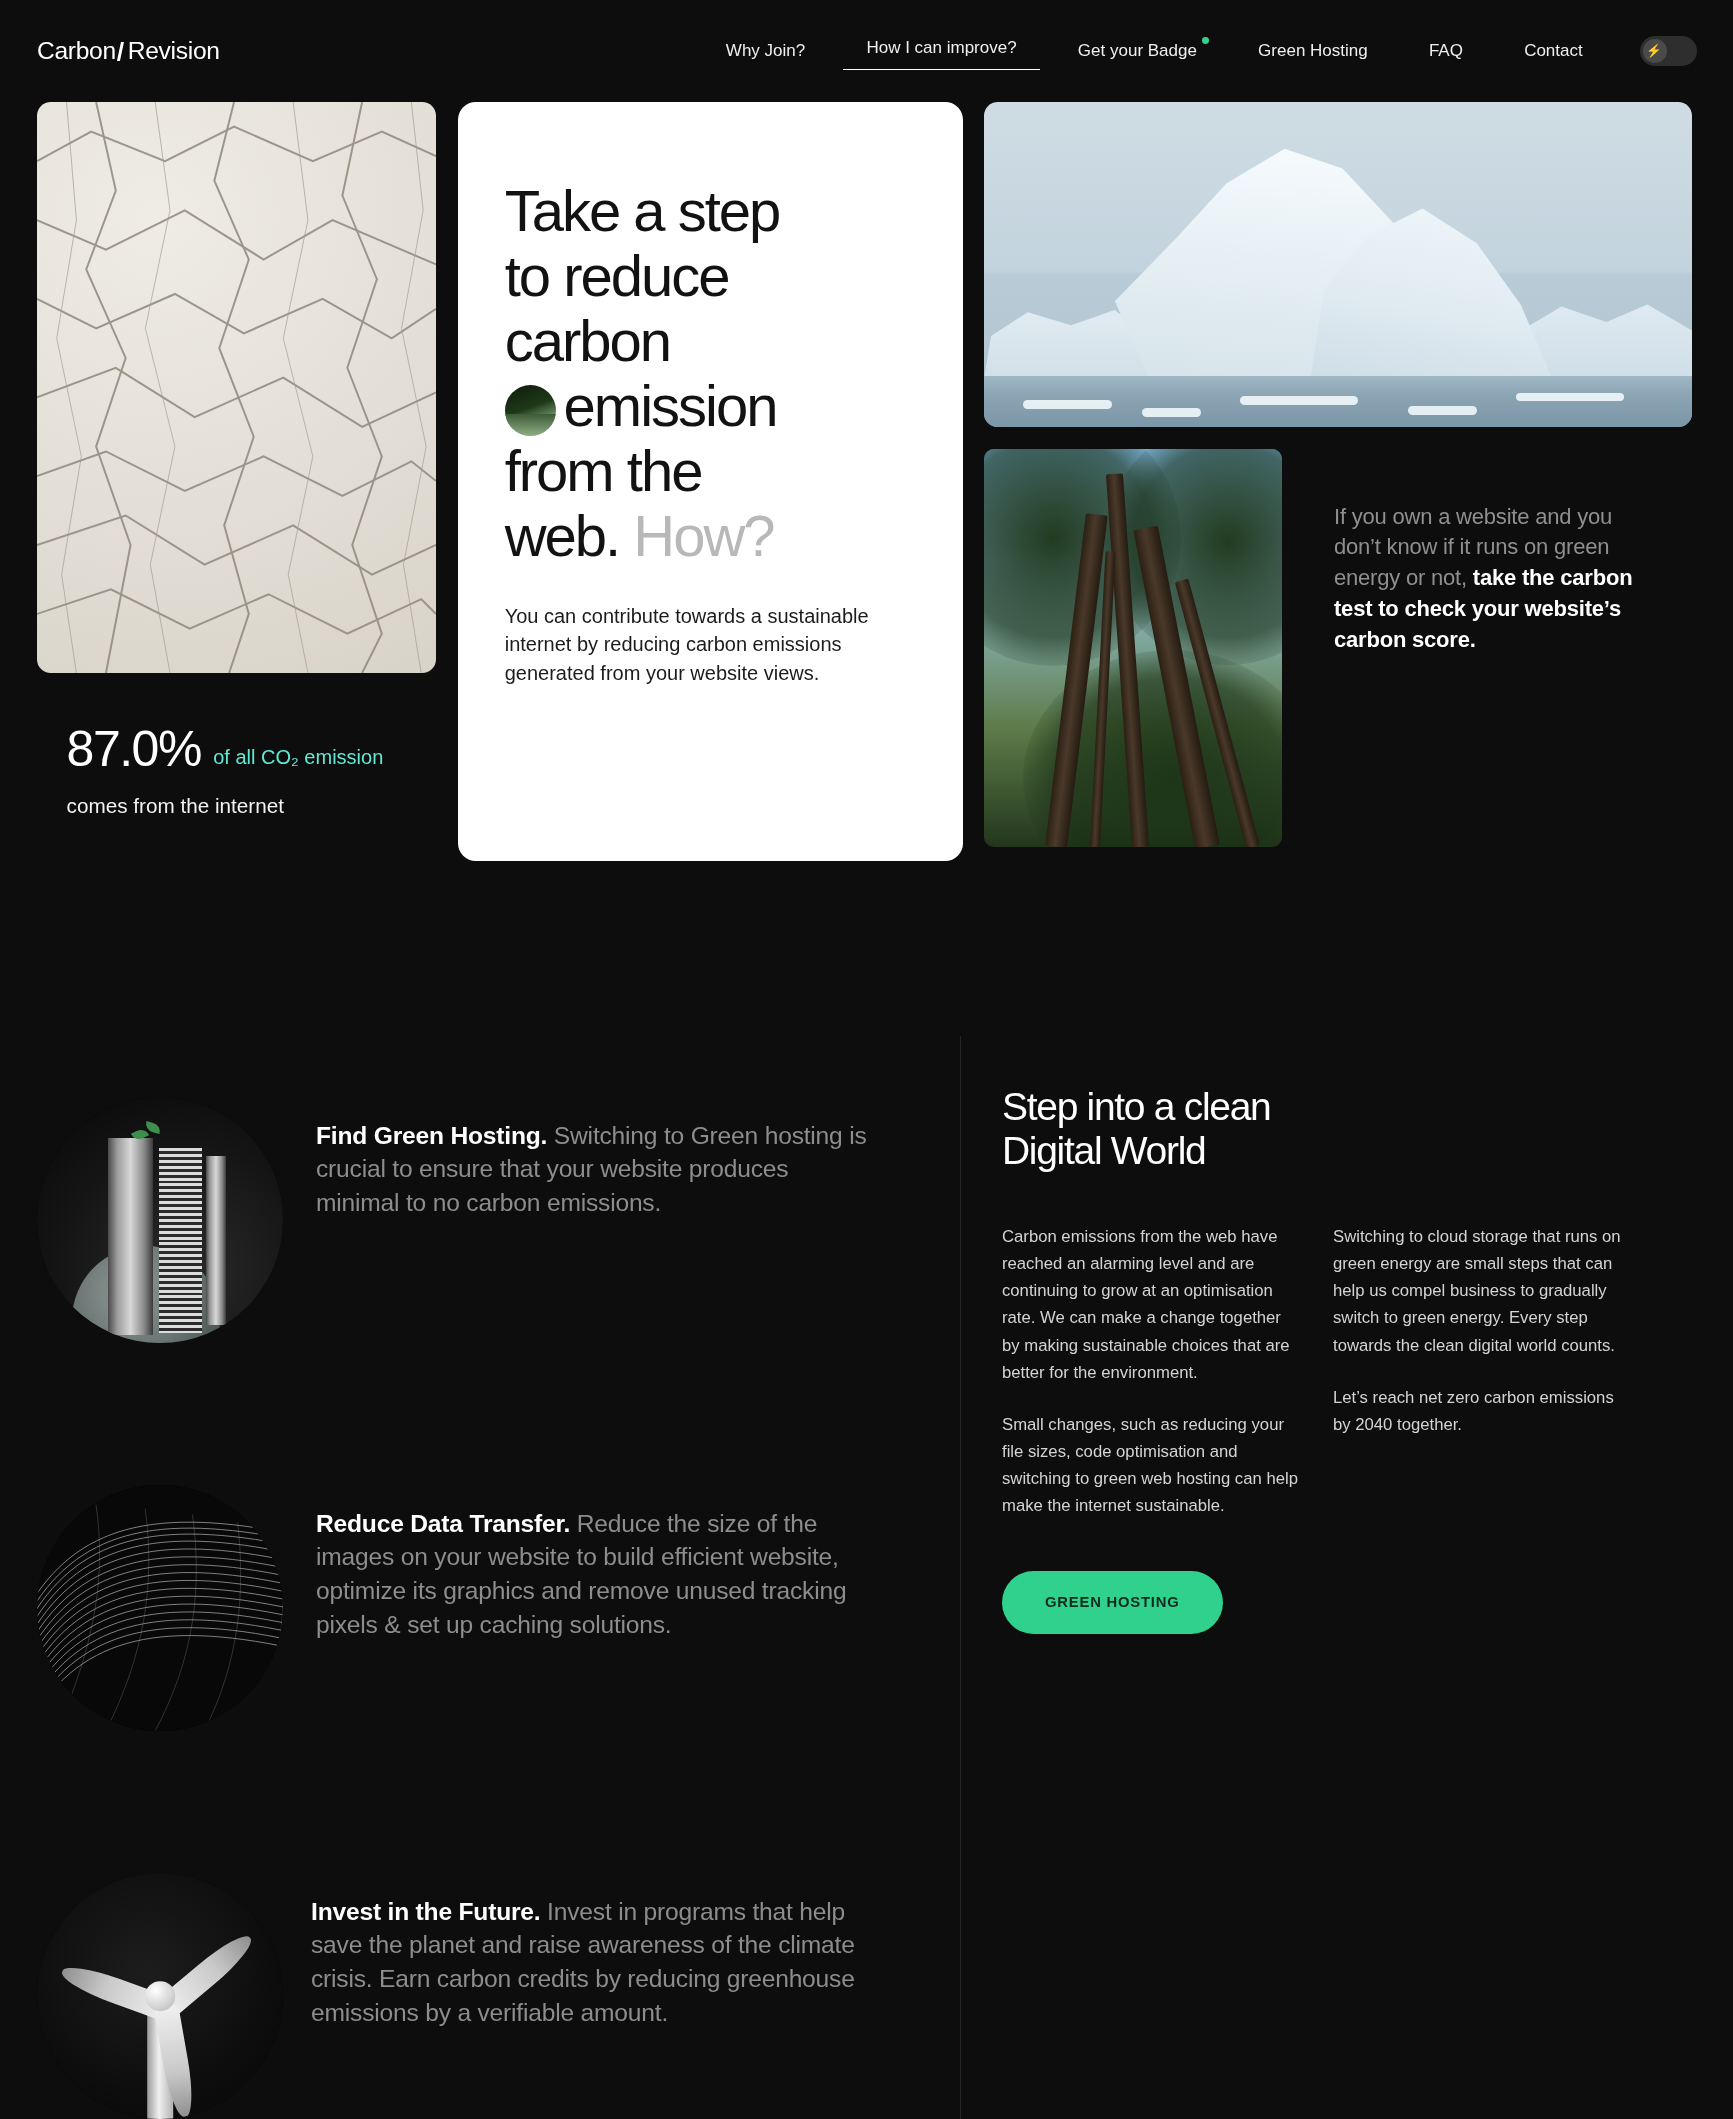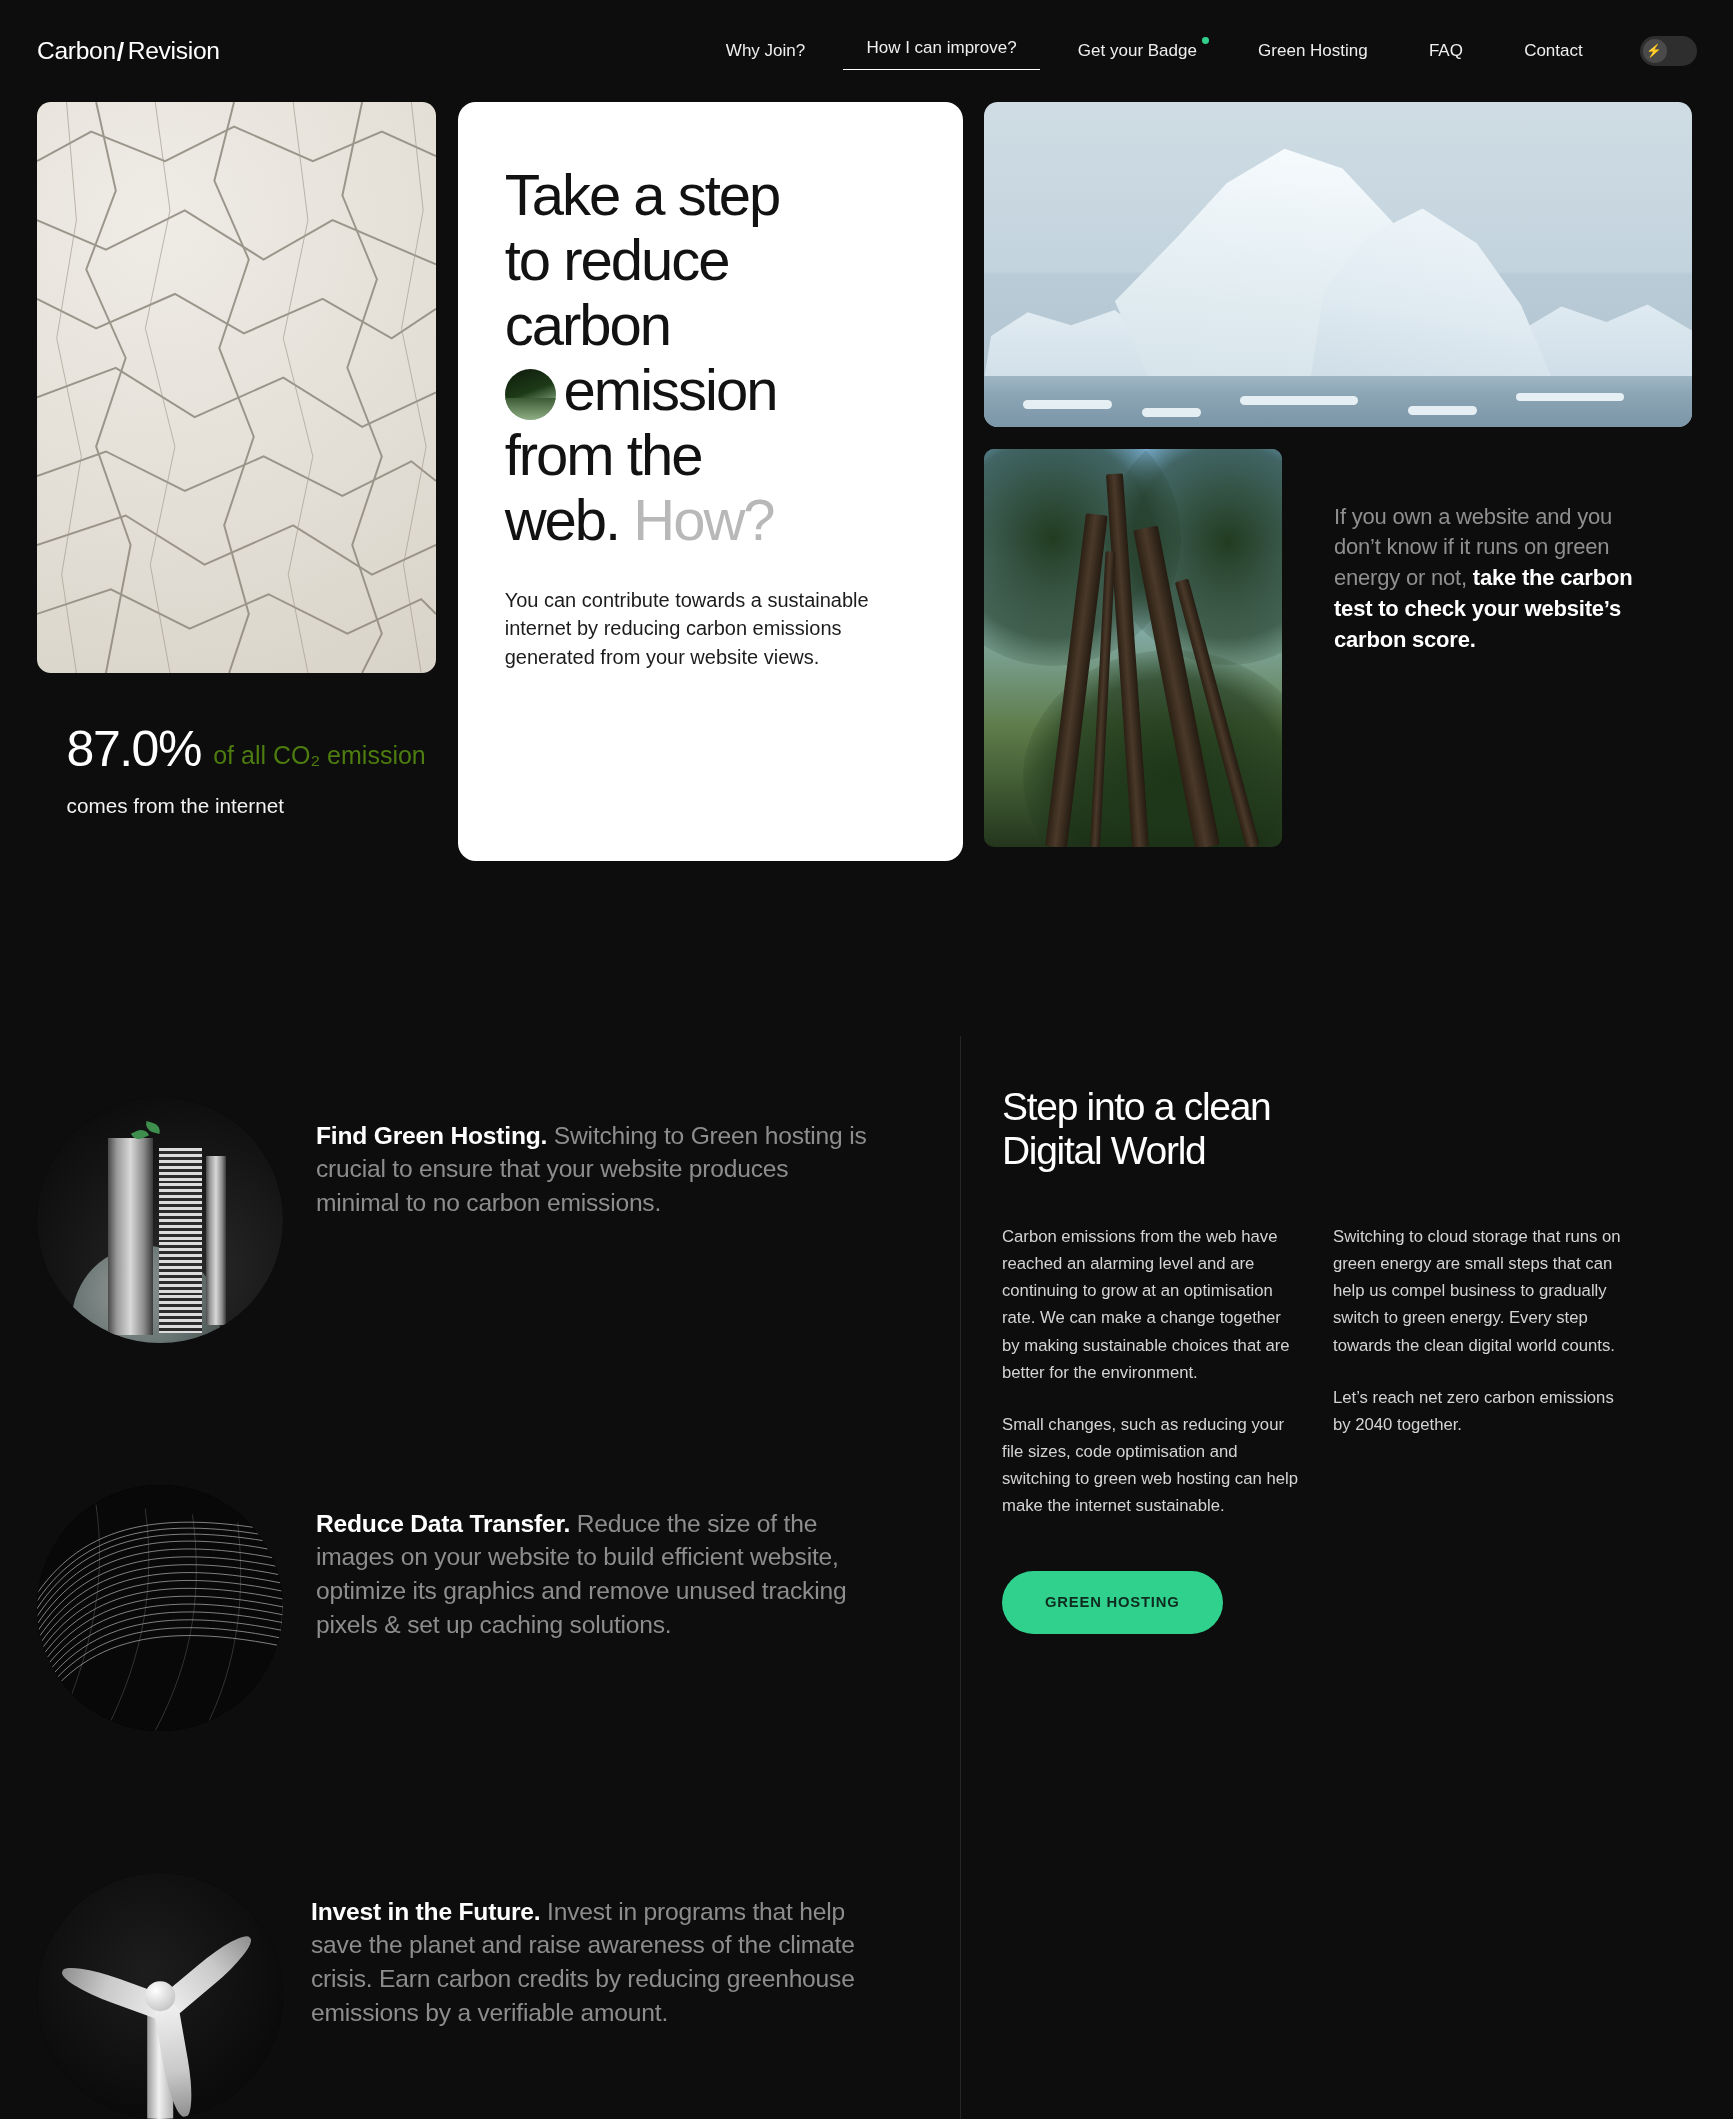--- a/index.html
+++ b/index.html
@@ -114,39 +114,39 @@
     margin-top: 47px;
     padding-left: 29.6px;
   }
   .stat-big {
     font-size: 50px;
     letter-spacing: -1.5px;
     display: inline;
     vertical-align: -2px;
   }
   .stat-small {
-    font-size: 25px;
-    color: #4d7c0f;
+    font-size: 20px;
+    color: #5eead4;
     display: inline;
     margin-left: 7.9px;
   }
   .stat-line2 {
     font-size: 20.7px;
     color: #f2f2f2;
     margin-top: 15.8px;
   }
 
   
   .hero-card {
     width: 505px;
     flex: 0 0 505px;
     background: #ffffff;
     color: #111111;
     border-radius: 17.7px;
-    padding: 61px 47px 51px 47px;
+    padding: 77px 47px 51px 47px;
     margin-top: 0px;
     min-height: 759px;
   }
   .hero-title {
     font-size: 58px;
     line-height: 1.12;
     letter-spacing: -2px;
     font-weight: 400;
     color: #121212;
   }

